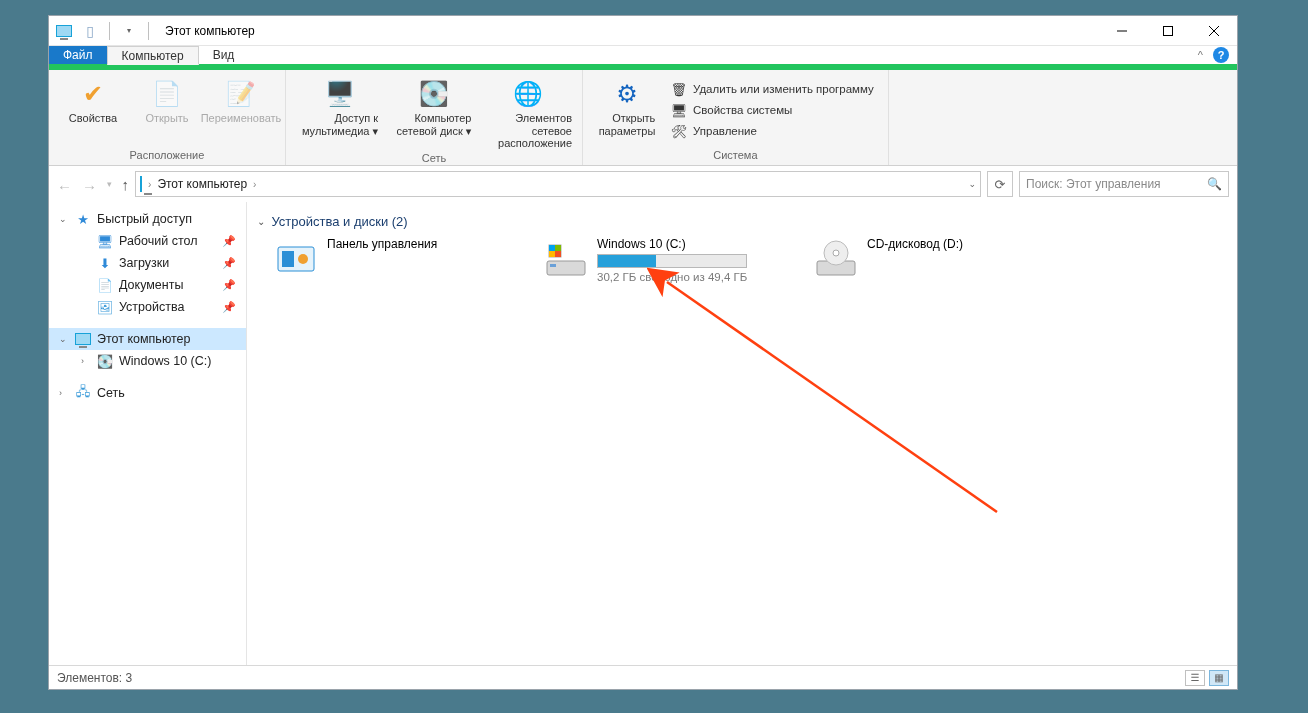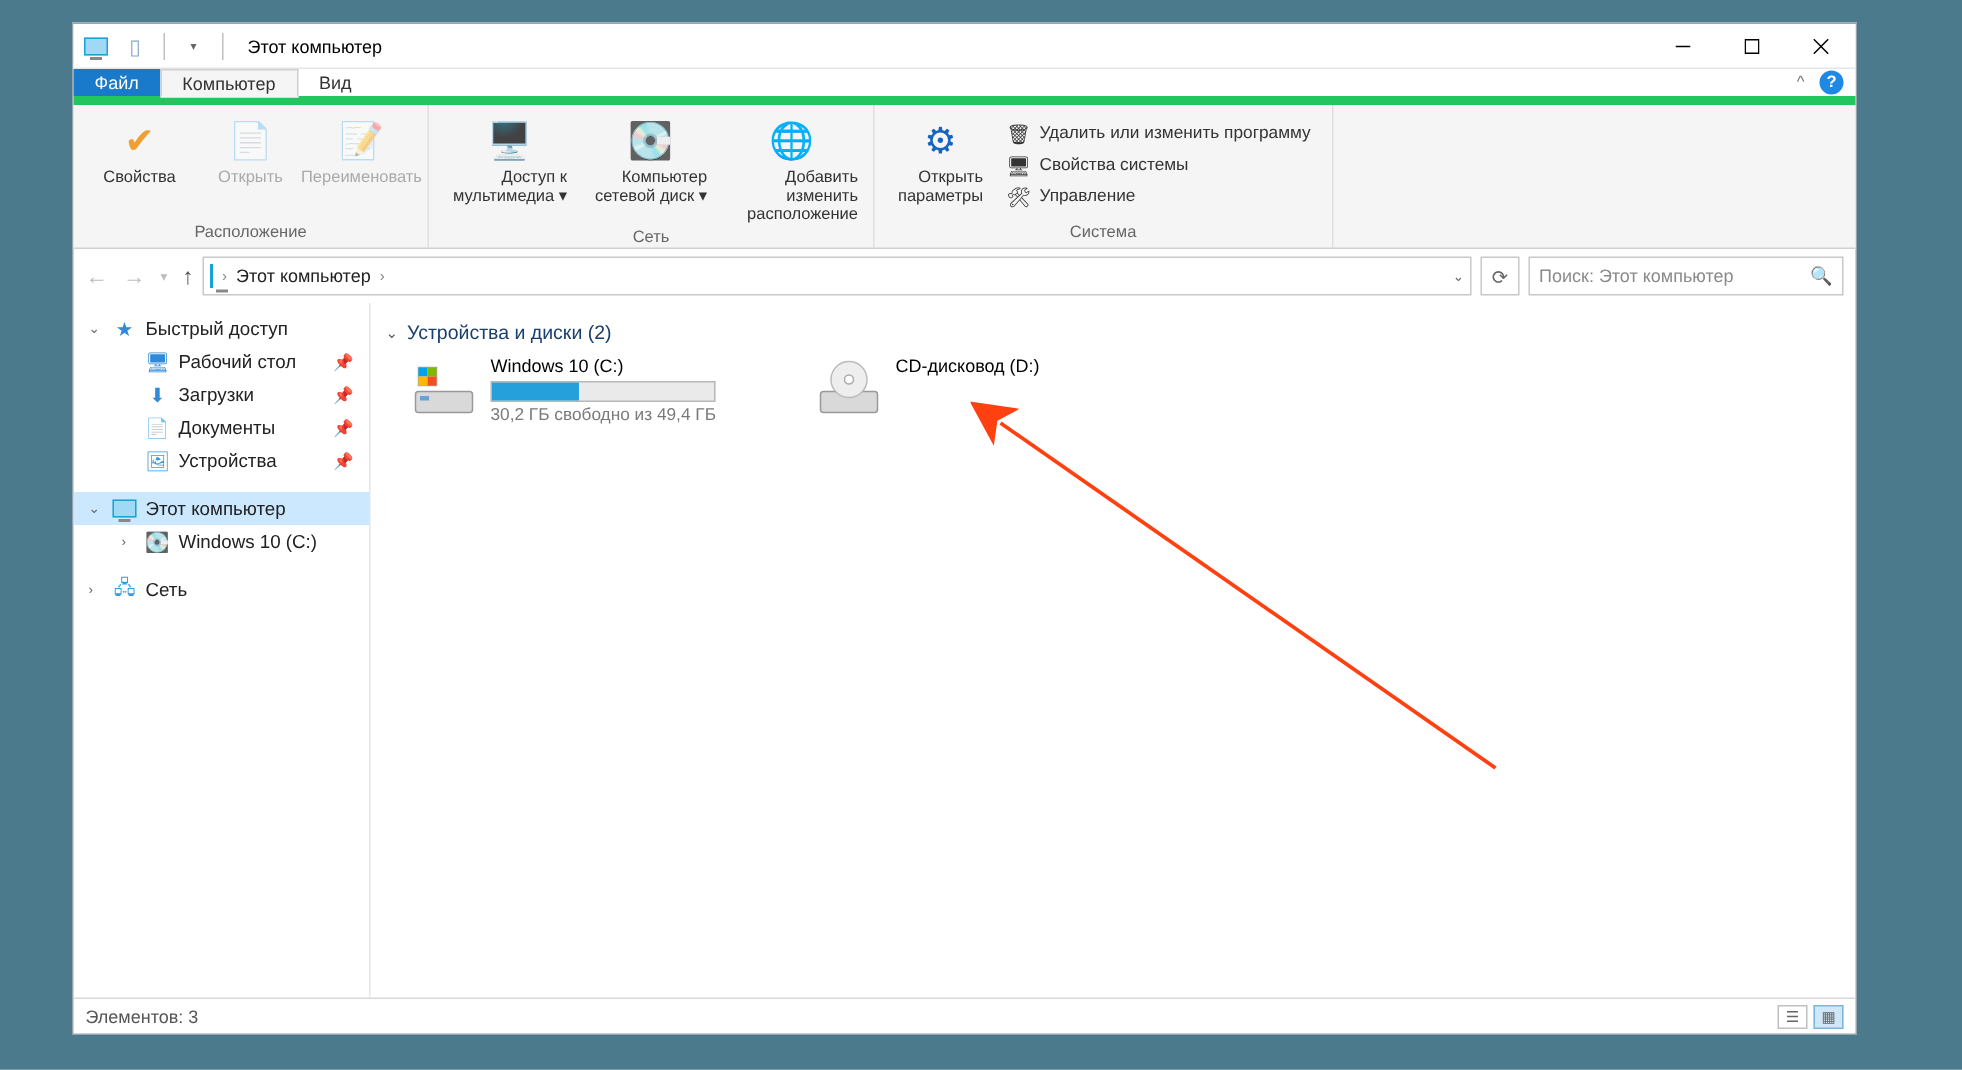--- a/index.html
+++ b/index.html
@@ -158,21 +158,21 @@
         <div class="ribbon-btn wide">
           <span class="ico">🖥️</span>
           <span class="lbl"><span>Доступ к</span><br><span>мультимедиа ▾</span></span>
         </div>
         <div class="ribbon-btn wide">
           <span class="ico">💽</span>
           <span class="lbl"><span>Компьютер</span><br><span>сетевой диск ▾</span></span>
         </div>
         <div class="ribbon-btn wide">
           <span class="ico">🌐</span>
-          <span class="lbl"><span>Добавить изменить</span><br><span>расположение</span></span>
+          <span class="lbl"><span>Элементов сетевое</span><br><span>расположение</span></span>
         </div>
       </div>
       <div class="ribbon-group-label">Сеть</div>
     </div>
 
     <div class="ribbon-group" style="flex:0 0 auto;">
       <div class="ribbon-group-items">
         <div class="ribbon-btn">
           <span class="ico" style="color:#1565c0;">⚙</span>
           <span class="lbl"><span>Открыть</span><br><span>параметры</span></span>
@@ -207,21 +207,21 @@
       <span><span class="pc-ico"></span></span>
       <span class="sepc">›</span>
       <span class="crumb">Этот компьютер</span>
       <span class="sepc">›</span>
       <span class="tail">
         <span style="font-size:9px;">⌄</span>
       </span>
     </div>
     <div class="refresh">⟳</div>
     <div class="searchbox">
-      <span>Поиск: Этот компьютер</span>
+      <span>Поиск: Этот управления</span>
       <span style="color:#555;">🔍</span>
     </div>
   </div>
 
   <div class="body">
     <div class="sidebar">
       <div class="tree-item">
         <span class="exp">⌄</span>
         <span class="ticon" style="color:#2f8ad8;">★</span>
         <span>Быстрый доступ</span>
@@ -274,20 +274,32 @@
         <span>Сеть</span>
       </div>
     </div>
 
     <div class="content">
       <div class="group-header">
         <span class="chev">⌄</span>
         <span>Устройства и диски (2)</span>
       </div>
       <div class="tiles">
+        <div class="tile">
+          <span class="bigicon" style="color:#2b8fd6;">
+            <svg width="42" height="42">
+                <rect x="3" y="10" width="36" height="24" rx="2" fill="#e6f3fb" stroke="#2b8fd6"></rect>
+                <rect x="7" y="14" width="12" height="16" fill="#2b8fd6"></rect>
+                <circle cx="28" cy="22" r="5" fill="#f0a030"></circle>
+              </svg>
+          </span>
+          <div class="info">
+            <span class="name">Панель управления</span>
+          </div>
+        </div>
 
         <div class="tile">
           <span class="bigicon">
             <svg width="42" height="42">
                 <rect x="2" y="24" width="38" height="14" rx="2" fill="#d9d9d9" stroke="#999"></rect>
                 <rect x="5" y="27" width="6" height="3" fill="#6aa0d8"></rect>
                 <rect x="4" y="8" width="12" height="12" fill="#e8e8e8" stroke="#aaa"></rect>
                 <rect x="4" y="8" width="6" height="6" fill="#00a2ed"></rect>
                 <rect x="10" y="8" width="6" height="6" fill="#7fba00"></rect>
                 <rect x="4" y="14" width="6" height="6" fill="#ffb900"></rect>

